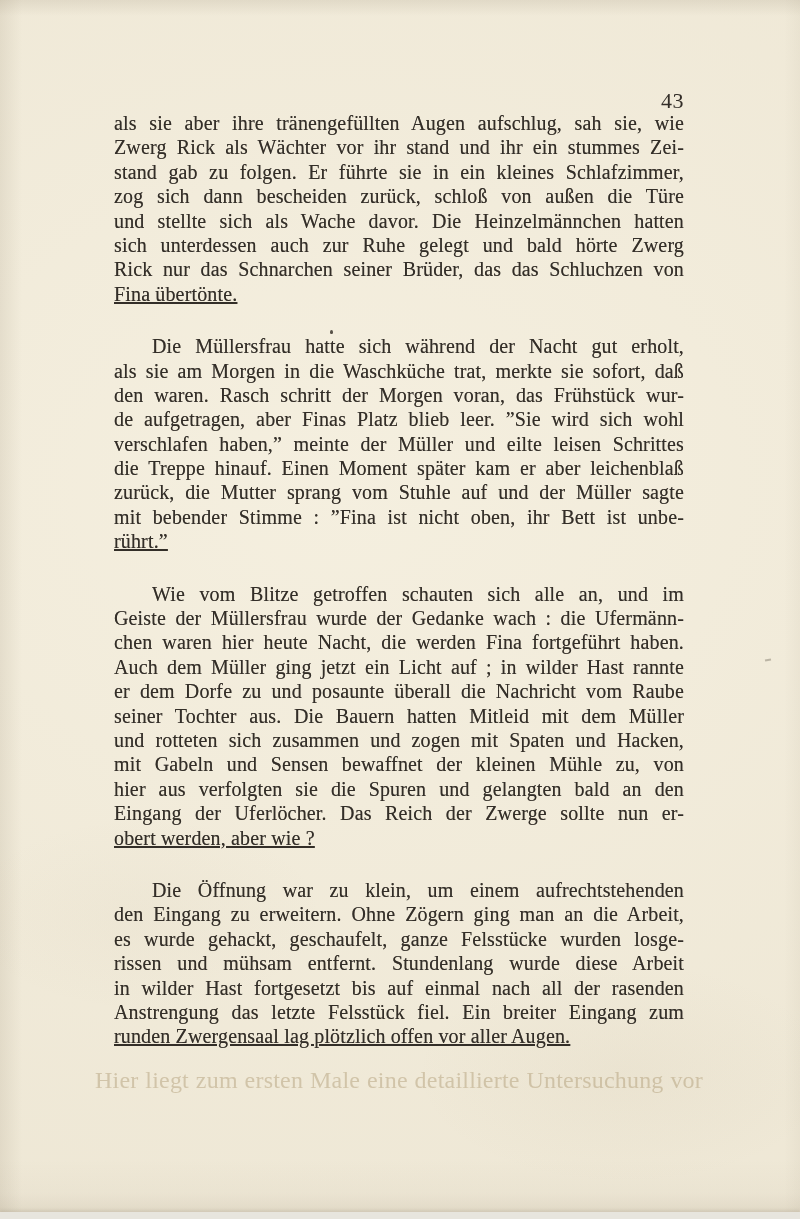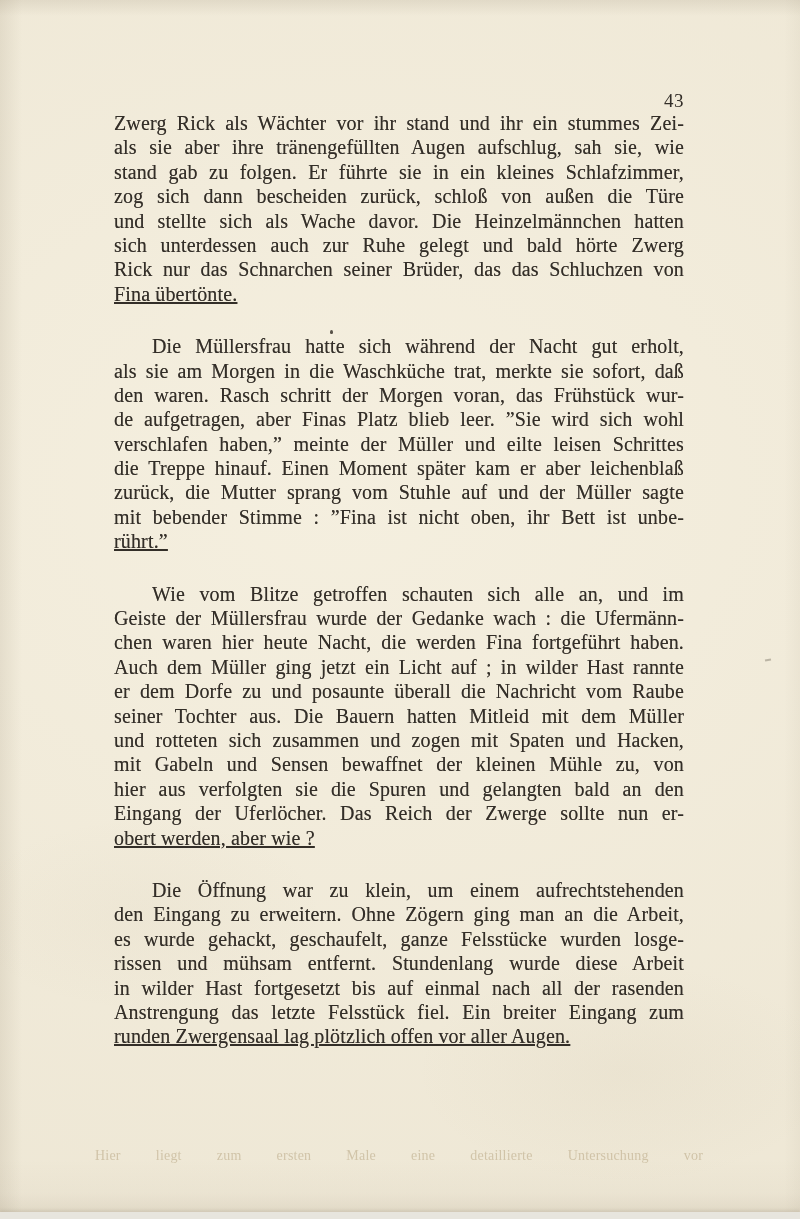--- a/index.html
+++ b/index.html
@@ -37,21 +37,21 @@
     width: 100%;
     height: 7px;
     background: #e7e5de;
     box-shadow: 0 -2px 3px rgba(120,110,90,0.15);
     pointer-events: none;
   }
   .page-number {
     position: absolute;
     top: 89px;
     right: 116px;
-    font-size: 19px;
+    font-size: 22px;
     line-height: 24px;
     letter-spacing: 0.5px;
   }
   .text-block {
     position: absolute;
     left: 114px;
     top: 111px;
     width: 570px;
     font-size: 20px;
     line-height: 24.4px;
@@ -68,23 +68,23 @@
     text-shadow: 0 0 0.4px rgba(51,46,40,0.55);
   }
   .line.last {
     text-align-last: left;
     text-decoration: underline;
   }
   
   .ghost-line {
     position: absolute;
     left: 95px;
-    top: 1144px;
+    top: 1068px;
     width: 608px;
-    font-size: 14px;
+    font-size: 24px;
     line-height: 24px;
     text-align: justify;
     text-align-last: justify;
     color: rgba(166, 146, 106, 0.42);
     filter: blur(0.4px);
     letter-spacing: 0.2px;
   }
   
   .speck-above-sich {
     position: absolute;
@@ -108,22 +108,22 @@
 </head>
 <body>
 
 <div class="page">
   <div class="paper-shading"></div>
 
   <div class="page-number">43</div>
 
   <div class="text-block">
       <div class="paragraph">
+        <div class="line">als sie aber ihre tränengefüllten Augen aufschlug, sah sie, wie</div>
         <div class="line">Zwerg Rick als Wächter vor ihr stand und ihr ein stummes Zei-</div>
-        <div class="line">als sie aber ihre tränengefüllten Augen aufschlug, sah sie, wie</div>
         <div class="line">stand gab zu folgen. Er führte sie in ein kleines Schlafzimmer,</div>
         <div class="line">zog sich dann bescheiden zurück, schloß von außen die Türe</div>
         <div class="line">und stellte sich als Wache davor. Die Heinzelmännchen hatten</div>
         <div class="line">sich unterdessen auch zur Ruhe gelegt und bald hörte Zwerg</div>
         <div class="line">Rick nur das Schnarchen seiner Brüder, das das Schluchzen von</div>
         <div class="line last">Fina übertönte.</div>
       </div>
       <div class="paragraph indent">
         <div class="line">Die Müllersfrau hatte sich während der Nacht gut erholt,</div>
         <div class="line">als sie am Morgen in die Waschküche trat, merkte sie sofort, daß</div>

